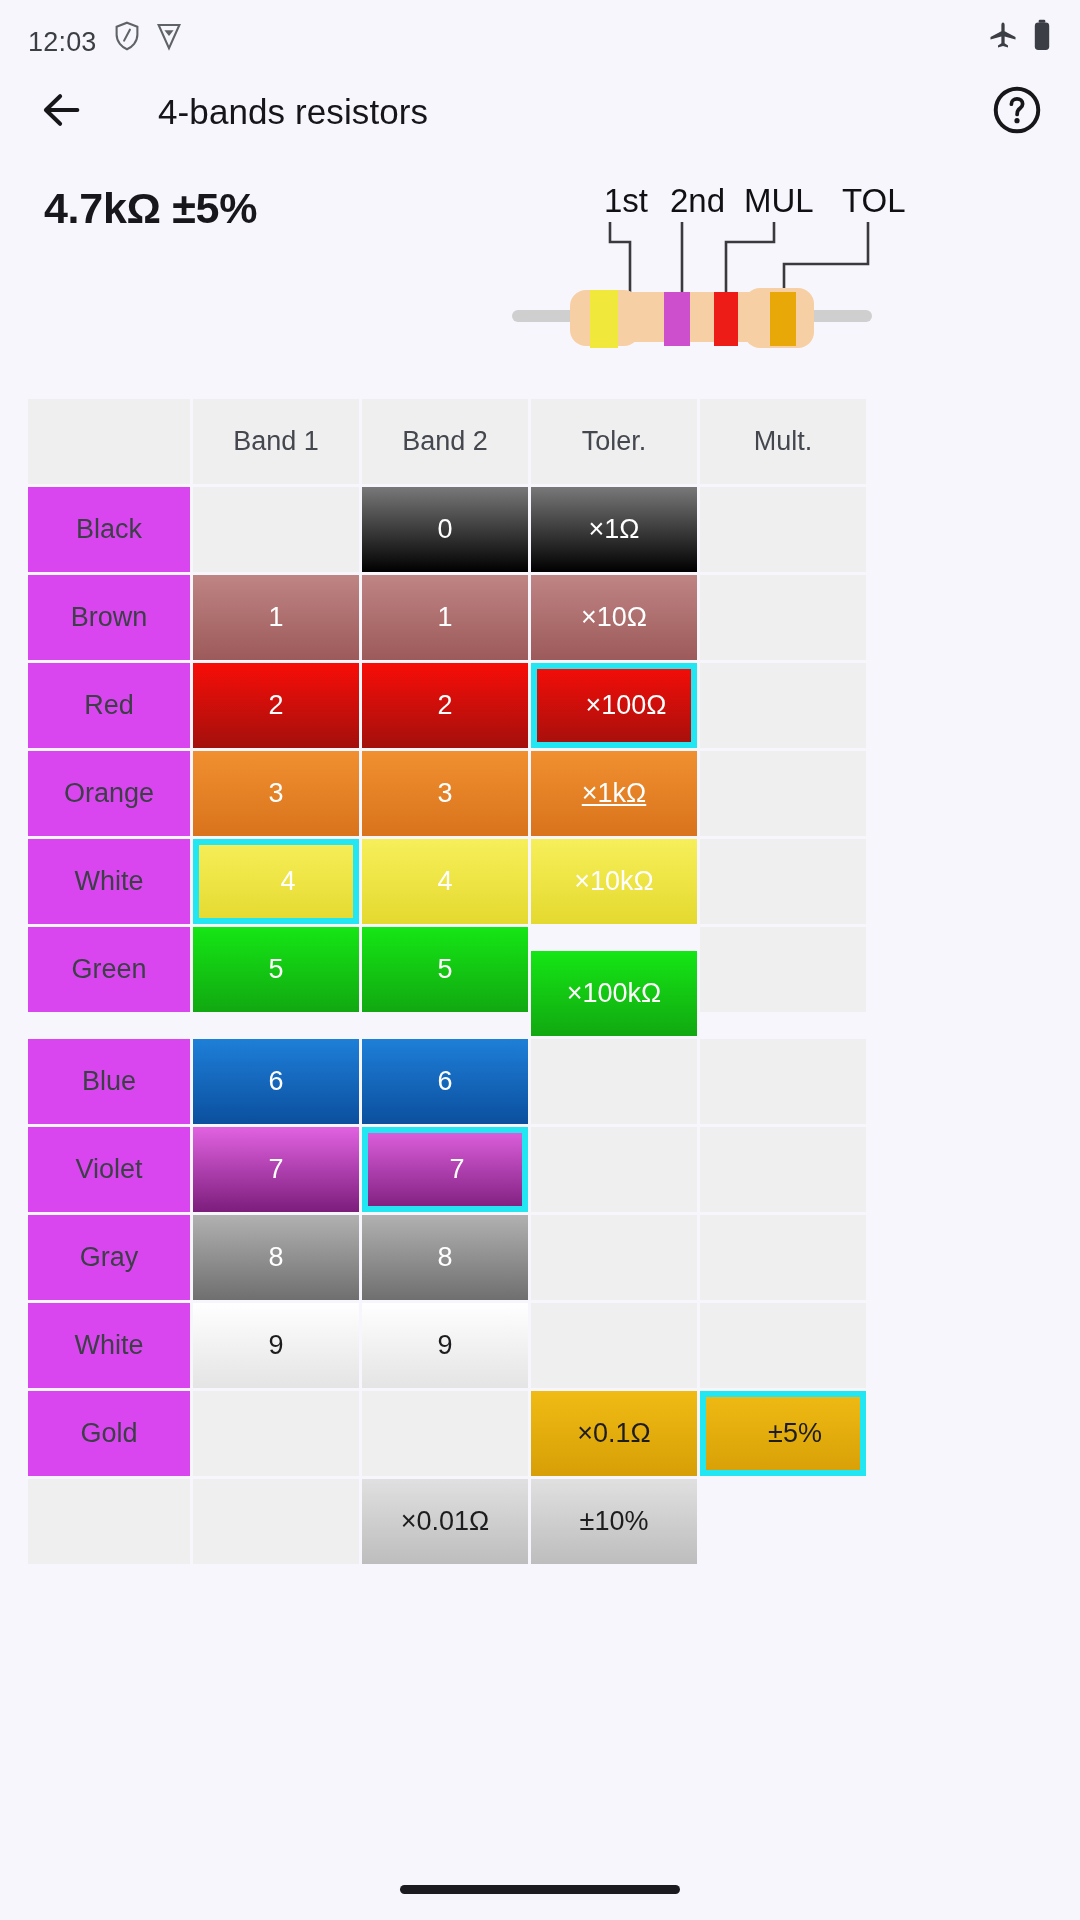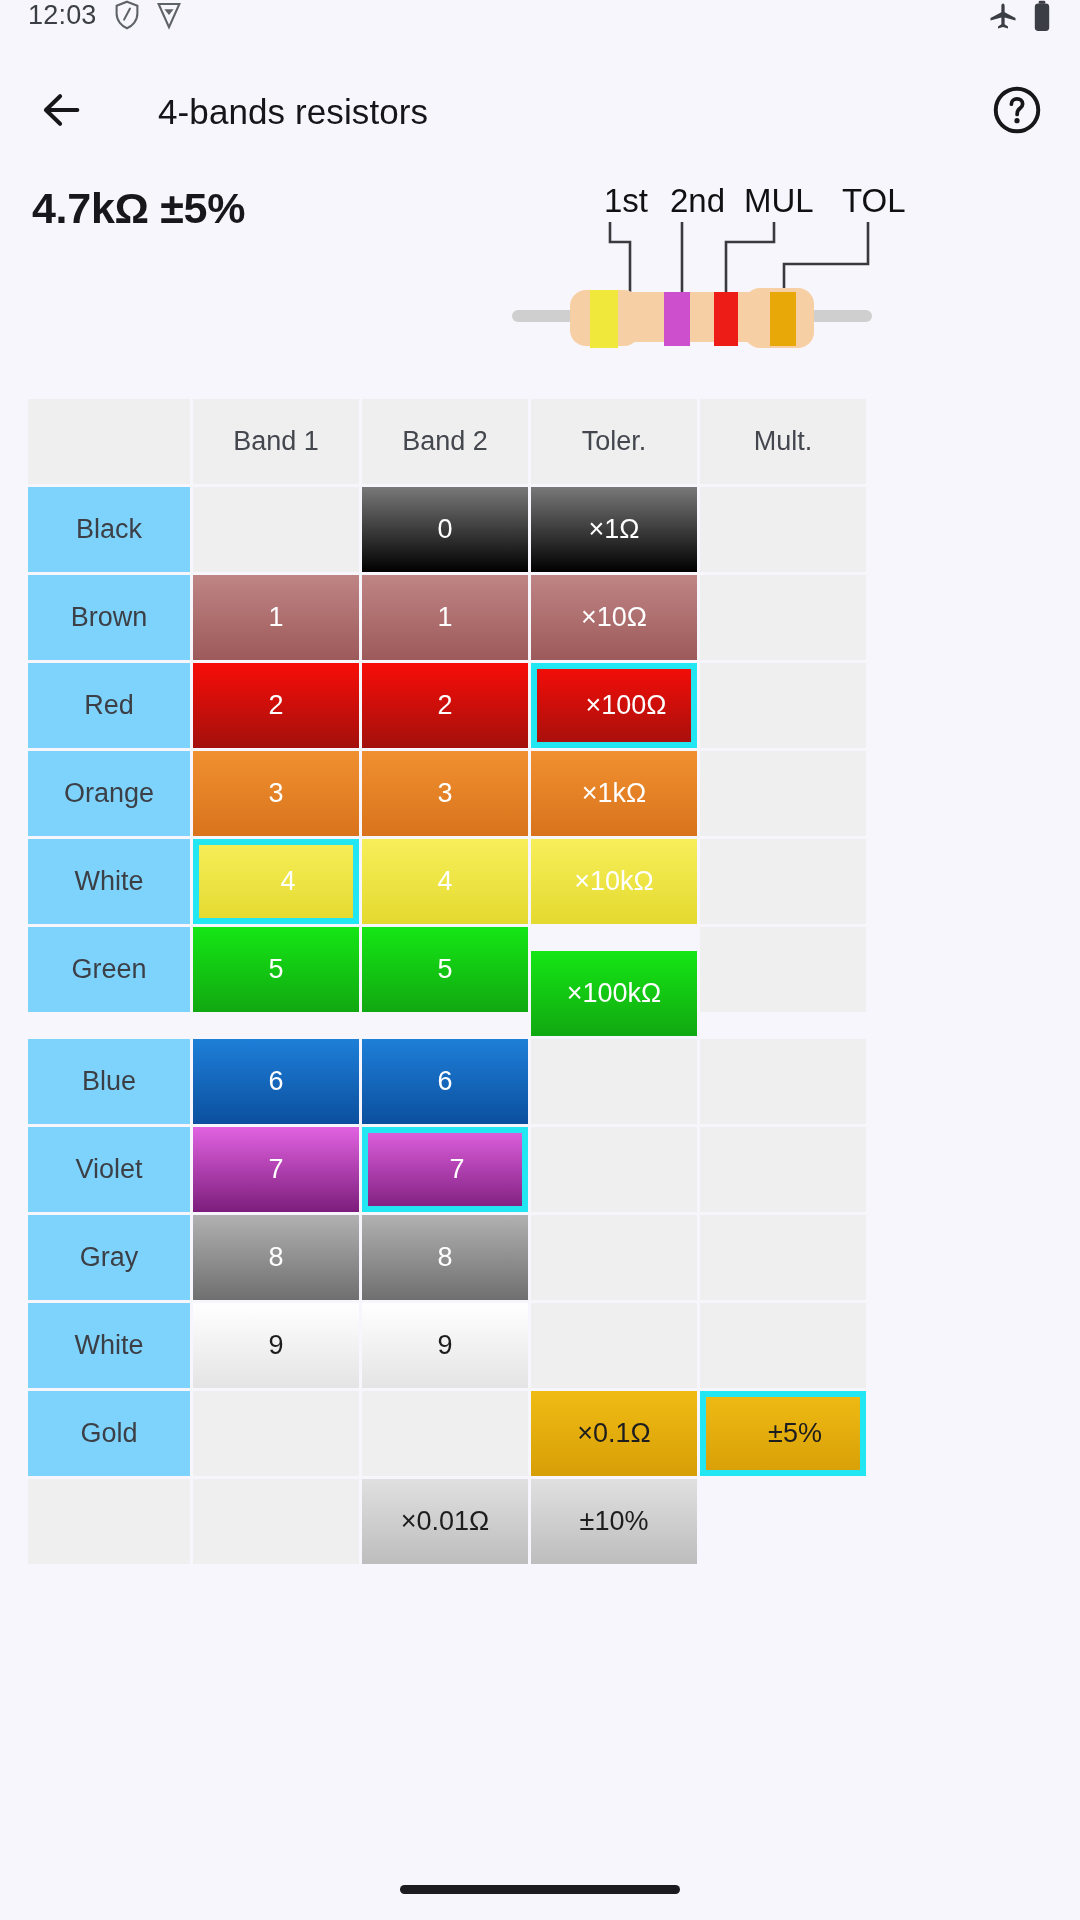--- a/index.html
+++ b/index.html
@@ -7,41 +7,41 @@
   body {
     background:#f7f6fc;
     font-family:"Liberation Sans", sans-serif;
     color:#1b1b1f;
     overflow:hidden;
     position:relative;
   }
 
   
   .statusbar{
-    height:58px; display:flex; align-items:flex-start;
+    height:58px; display:flex; align-items:flex-end;
     padding:0 28px; font-size:27px; color:#43464d;
   }
   .sb-time{ font-size:27px; letter-spacing:.2px; color:#3b3e45; }
   .sb-icons-left{ display:flex; align-items:center; gap:14px; margin-left:16px; }
   .sb-spacer{ flex:1; }
   .sb-icons-right{ display:flex; align-items:center; gap:14px; }
 
   
   .appbar{
     height:108px; display:flex; align-items:center; padding:0 34px;gap:32px;
   }
   .back-btn{ width:56px; height:56px; display:flex; align-items:center; justify-content:center; cursor:pointer;}
   .appbar-title{
     font-size:35px; margin-left:36px; color:#16161a; letter-spacing:.1px; flex:1;
   }
   .help-btn{ width:58px; height:58px; display:flex; align-items:center; justify-content:center; cursor:pointer;}
 
   
   .result-row{
-    position:relative; height:215px; padding:0 32px; display:flex; align-items:flex-start;
+    position:relative; height:215px; padding:0 44px; display:flex; align-items:flex-start;
   }
   .result-value{
     font-size:43px; font-weight:bold; color:#17171c; margin-top:18px; letter-spacing:-.3px;
     white-space:nowrap;
   }
   .resistor-wrap{
     position:absolute; right:8px; top:4px; width:560px; height:190px;
   }
 
   
@@ -49,21 +49,21 @@
     margin:18px 28px 0 28px;
     display:grid;
     grid-template-columns:162px 166px 166px 166px 166px;
     gap:3px;
   }
   .cell{
     height:85px; display:flex; align-items:center; justify-content:center;
     font-size:27px; color:#3c3f46; background:#efeff0; position:relative;
   }
   .cell.header{ color:#44474e; }
-  .cell.rowlabel{ background:#7dd3fc; color:#3c3f46; }
+  .cell.rowlabel{ background:#d946ef; color:#3c3f46; }
   .cell.empty{ background:#efefef; }
   .cell.swatch{ color:#ffffff; font-size:27px; }
   .cell.swatch.dark-text{ color:#1d1d1f; }
   .cell.sel{
     outline:6px solid #22e7f2; outline-offset:-6px; z-index:3;padding-left:24px;
   }
 
   
   .gesture{
     position:absolute; left:50%; transform:translateX(-50%);
@@ -173,21 +173,21 @@
     <div class="cell swatch" style="background: linear-gradient(rgb(191, 132, 132), rgb(157, 90, 90)); color: rgb(255, 255, 255);">×10Ω</div>
     <div class="cell empty"></div>
     <div class="cell rowlabel">Red</div>
     <div class="cell swatch" style="background: linear-gradient(rgb(248, 13, 8), rgb(163, 16, 12)); color: rgb(255, 255, 255);">2</div>
     <div class="cell swatch" style="background: linear-gradient(rgb(248, 13, 8), rgb(163, 16, 12)); color: rgb(255, 255, 255);">2</div>
     <div class="cell swatch sel" style="background: linear-gradient(rgb(248, 13, 8), rgb(163, 16, 12)); color: rgb(255, 255, 255); outline-color: rgb(34, 231, 242);">×100Ω</div>
     <div class="cell empty"></div>
     <div class="cell rowlabel">Orange</div>
     <div class="cell swatch" style="background: linear-gradient(rgb(240, 144, 48), rgb(217, 115, 28)); color: rgb(255, 255, 255);">3</div>
     <div class="cell swatch" style="background: linear-gradient(rgb(240, 144, 48), rgb(217, 115, 28)); color: rgb(255, 255, 255);">3</div>
-    <div class="cell swatch" style="background: linear-gradient(rgb(240, 144, 48), rgb(217, 115, 28)); color: rgb(255, 255, 255);">×1kΩ</div>
+    <div class="cell swatch" style="background: linear-gradient(rgb(240, 144, 48), rgb(217, 115, 28)); color: rgb(255, 255, 255); text-decoration: underline;">×1kΩ</div>
     <div class="cell empty"></div>
     <div class="cell rowlabel">White</div>
     <div class="cell swatch sel" style="background: linear-gradient(rgb(247, 239, 90), rgb(228, 217, 47)); color: rgb(255, 255, 255); outline-color: rgb(34, 231, 242);">4</div>
     <div class="cell swatch" style="background: linear-gradient(rgb(247, 239, 90), rgb(228, 217, 47)); color: rgb(255, 255, 255);">4</div>
     <div class="cell swatch" style="background: linear-gradient(rgb(247, 239, 90), rgb(228, 217, 47)); color: rgb(255, 255, 255);">×10kΩ</div>
     <div class="cell empty"></div>
     <div class="cell rowlabel">Green</div>
     <div class="cell swatch" style="background: linear-gradient(rgb(21, 230, 21), rgb(17, 168, 17)); color: rgb(255, 255, 255);">5</div>
     <div class="cell swatch" style="background: linear-gradient(rgb(21, 230, 21), rgb(17, 168, 17)); color: rgb(255, 255, 255);">5</div>
     <div class="cell swatch" style="background: linear-gradient(rgb(21, 230, 21), rgb(17, 168, 17)); color: rgb(255, 255, 255); margin-top: 24px;">×100kΩ</div>

